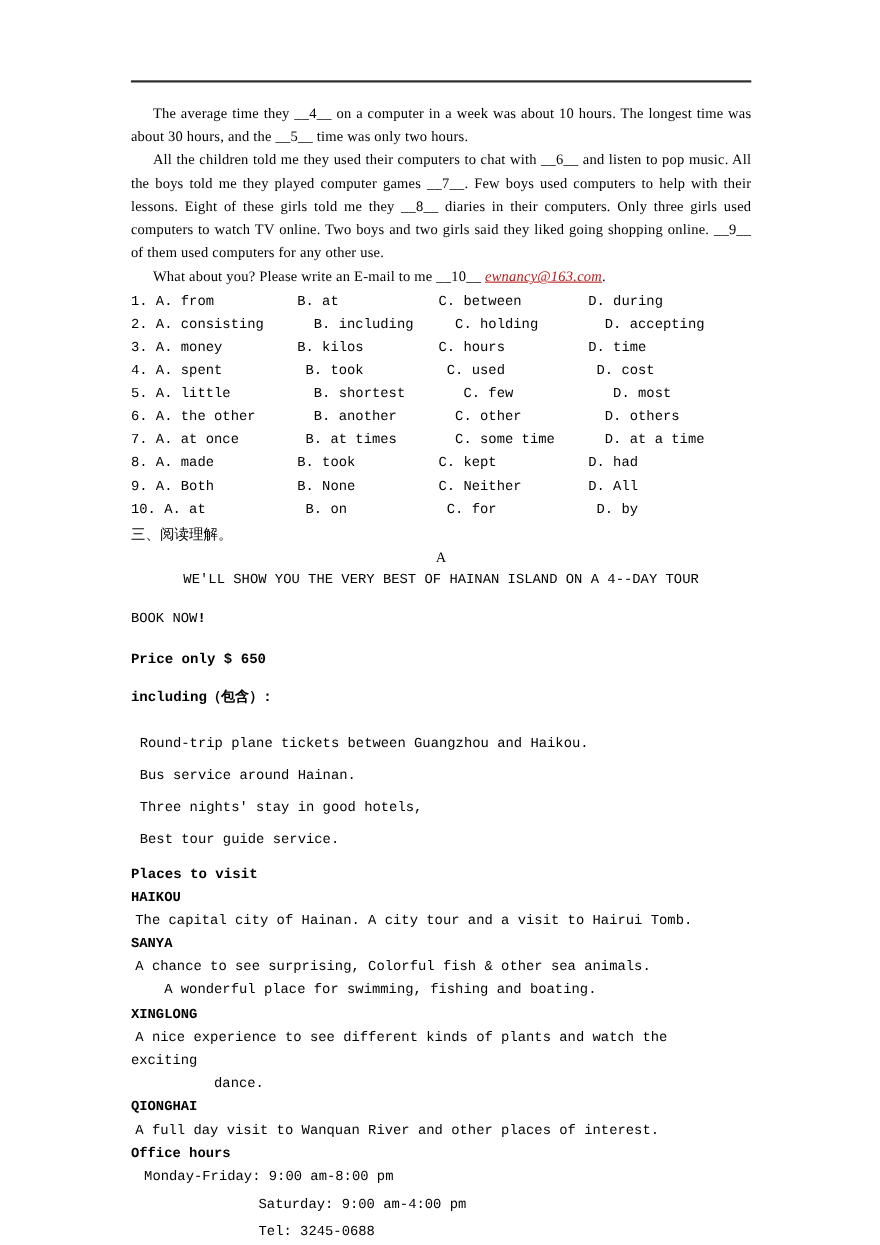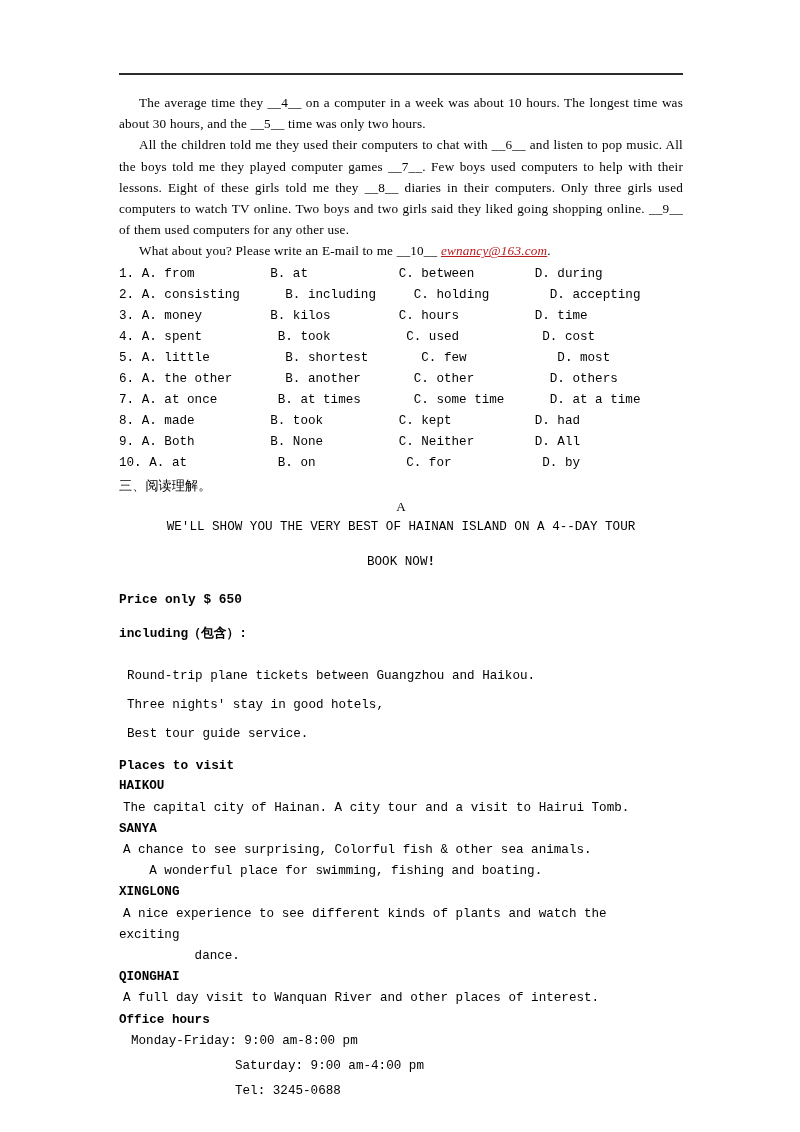--- a/index.html
+++ b/index.html
@@ -96,21 +96,21 @@
     line-height: 21px;
     margin: 0;
     white-space: pre;
   }
   .booknow {
     font-family: "Liberation Mono", "DejaVu Sans Mono", monospace;
     font-size: 12.6px;
     line-height: 21px;
     margin: 0;
     padding-top: 14px;
-    text-align: center;
+    text-align: left;
   }
   .booknow .bang {
     font-weight: bold;
   }
 
   .price {
     font-family: "Liberation Mono", "DejaVu Sans Mono", monospace;
     font-size: 12.8px;
     font-weight: bold;
     line-height: 21px;
@@ -237,20 +237,21 @@
     <p class="headline center">WE'LL SHOW YOU THE VERY BEST OF HAINAN ISLAND ON A 4--DAY TOUR</p>
 
     <p class="booknow"><span>BOOK NOW</span><span class="bang">!</span></p>
 
     <p class="price">Price only $ 650</p>
 
     <p class="including cjk">including（包含）:</p>
 
     <div class="incl-list">
       <p class="plain-line">Round-trip plane tickets between Guangzhou and Haikou.</p>
+      <p class="plain-line">Bus service around Hainan.</p>
       <p class="plain-line">Three nights' stay in good hotels,</p>
       <p class="plain-line">Best tour guide service.</p>
     </div>
 
     <p class="places-head">Places to visit</p>
 
     <div class="place-row">
       <span class="place-name" style="width:92px">HAIKOU</span>
       <span class="place-desc">The capital city of Hainan. A city tour and a visit to Hairui Tomb.</span>
     </div>

